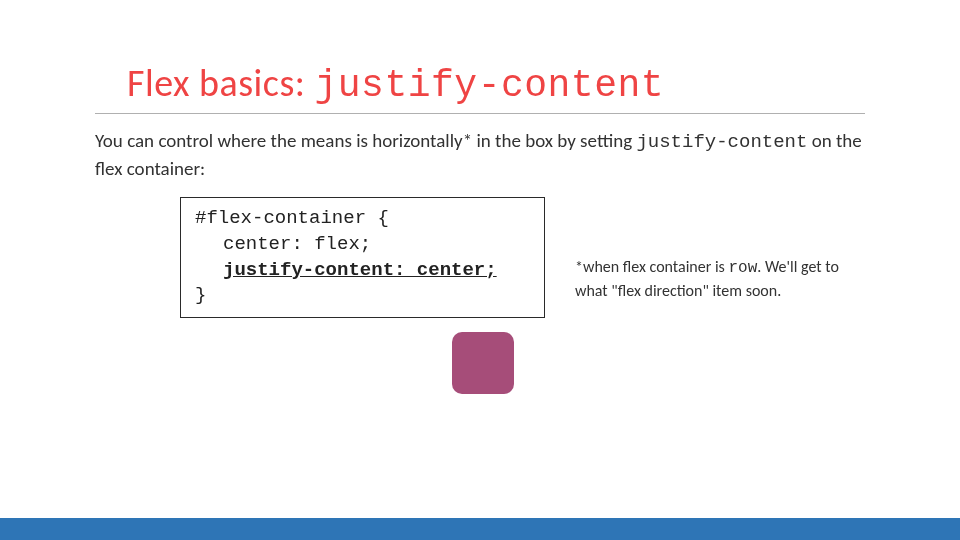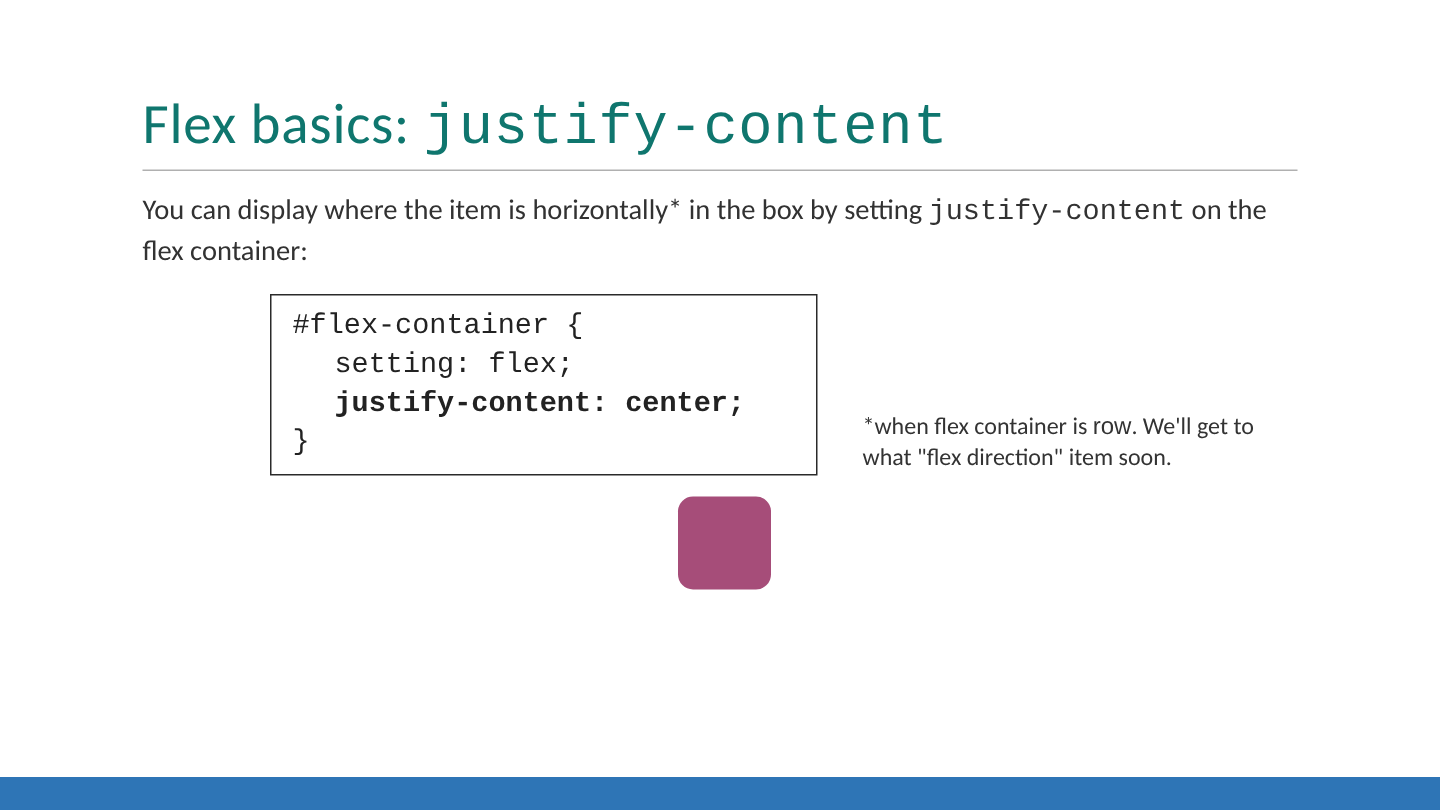--- a/index.html
+++ b/index.html
@@ -17,23 +17,24 @@
     }
     .slide {
       width: 100%;
       height: 100%;
       padding: 60px 95px 0 95px;
       position: relative;
     }
     .title {
       font-size: 38px;
       font-weight: 400;
-      color: #0f766e;
+      color: #ef4444;
       margin-bottom: 6px;
       letter-spacing: 0.5px;
+      margin-left: 32px;
     }
     .title .code-title {
       font-family: 'Consolas', 'Courier New', monospace;
       font-weight: 400;
     }
     .underline {
       border: none;
       height: 1px;
       background: #b0b0b0;
       width: 100%;
@@ -43,48 +44,49 @@
       font-size: 19px;
       color: #323232;
       line-height: 1.35;
       margin-bottom: 16px;
     }
     .body-text .code-inline {
       font-family: 'Consolas', 'Courier New', monospace;
     }
     .content-row {
       display: flex;
-      align-items: flex-end;
+      align-items: center;
       gap: 30px;
       margin-left: 85px;
     }
     .code-box {
       border: 1px solid #2a2a2a;
       padding: 8px 14px;
       font-family: 'Consolas', 'Courier New', monospace;
       font-size: 19px;
       line-height: 1.35;
       color: #222;
       width: 380px;
     }
     .code-box .indent {
       padding-left: 28px;
     }
     .code-box .bold {
       font-weight: 700;
+      text-decoration: underline;
     }
     .asterisk-note {
       font-size: 16px;
       color: #333;
       line-height: 1.35;
       margin-top: 42px;
       max-width: 290px;
     }
     .asterisk-note .code-inline {
-      font-family: Liberation Sans, sans-serif;
+      font-family: Liberation Mono, monospace;
     }
     .demo-area {
       margin-top: 10px;
       margin-left: 85px;
       width: 605px;
       height: 130px;
       display: flex;
       justify-content: center;
       align-items: flex-start;
     }
@@ -106,27 +108,27 @@
   </style>
 </head>
 <body>
 
 <div class="slide">
   <h1 class="title">
     <span>Flex basics: </span><span class="code-title">justify-content</span>
   </h1>
   <hr class="underline">
   <p class="body-text">
-    <span>You can display where the item is horizontally* in the box by setting </span><span class="code-inline">justify-content</span><span> on the flex container:</span>
+    <span>You can control where the means is horizontally* in the box by setting </span><span class="code-inline">justify-content</span><span> on the flex container:</span>
   </p>
 
   <div class="content-row">
     <div class="code-box">
       <div>#flex-container {</div>
-      <div class="indent">setting: flex;</div>
+      <div class="indent">center: flex;</div>
       <div class="indent bold">justify-content: center;</div>
       <div>}</div>
     </div>
     <p class="asterisk-note">
       <span>*when flex container is </span><span class="code-inline">row</span><span>. We'll get to what "flex direction" item soon.</span>
     </p>
   </div>
 
   <div class="demo-area">
     <div class="demo-box"></div>

